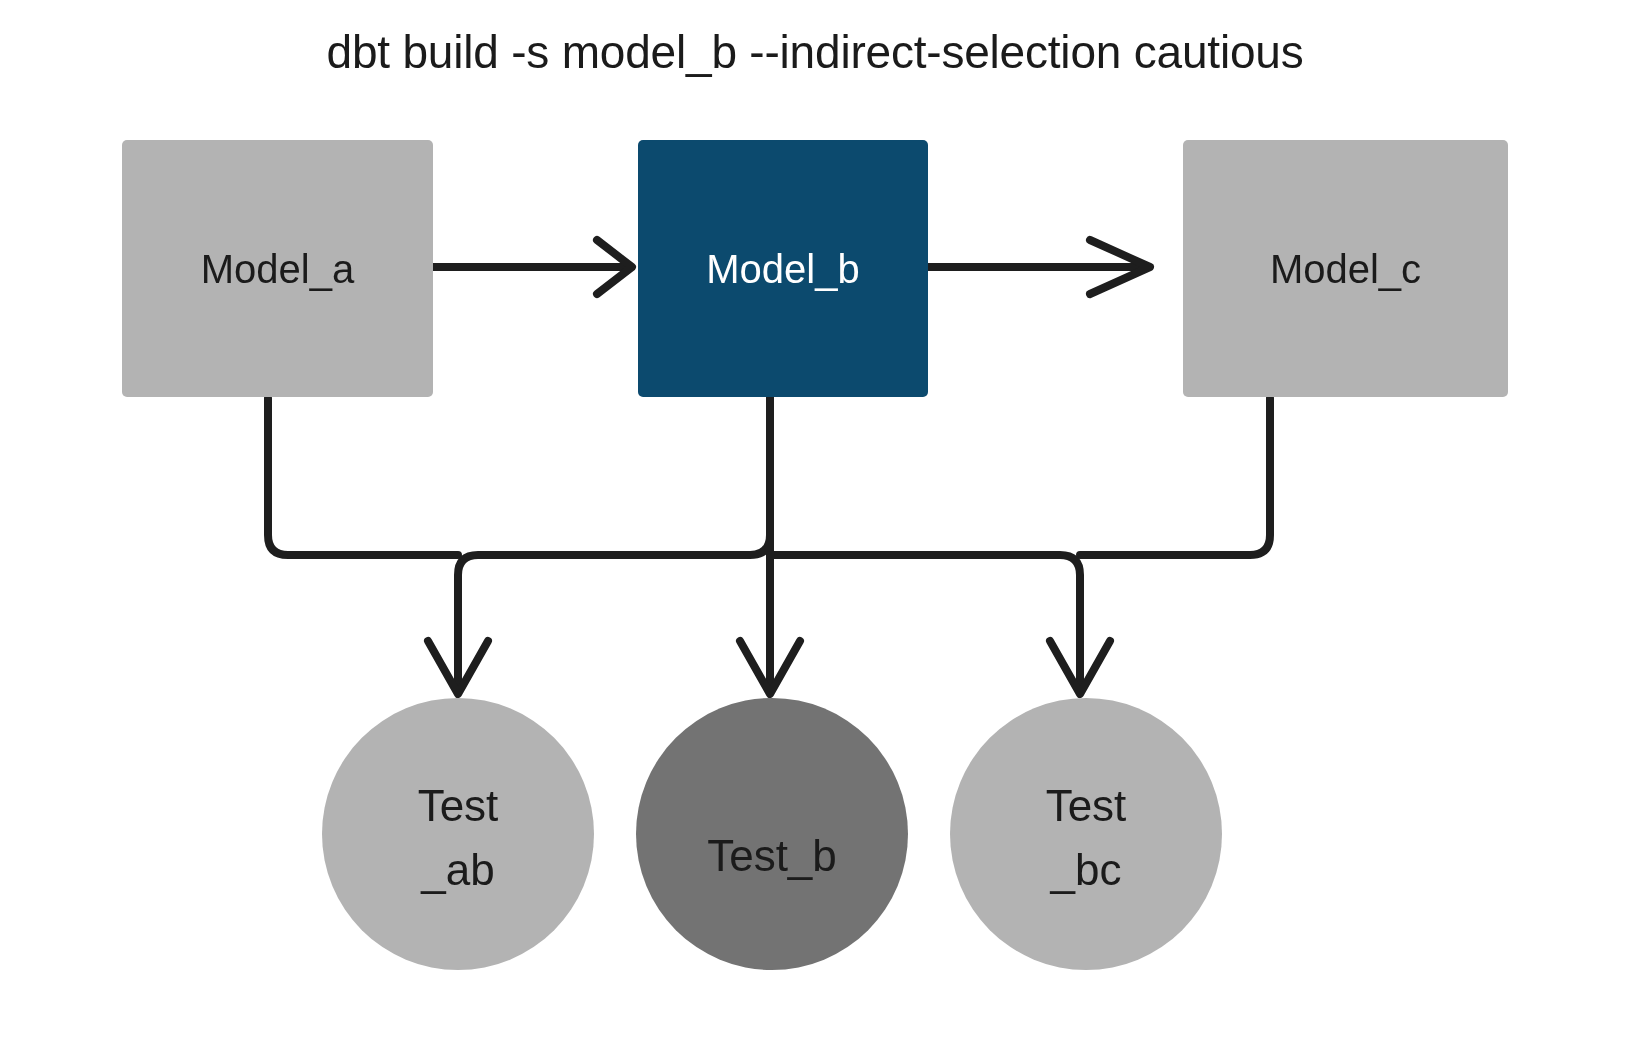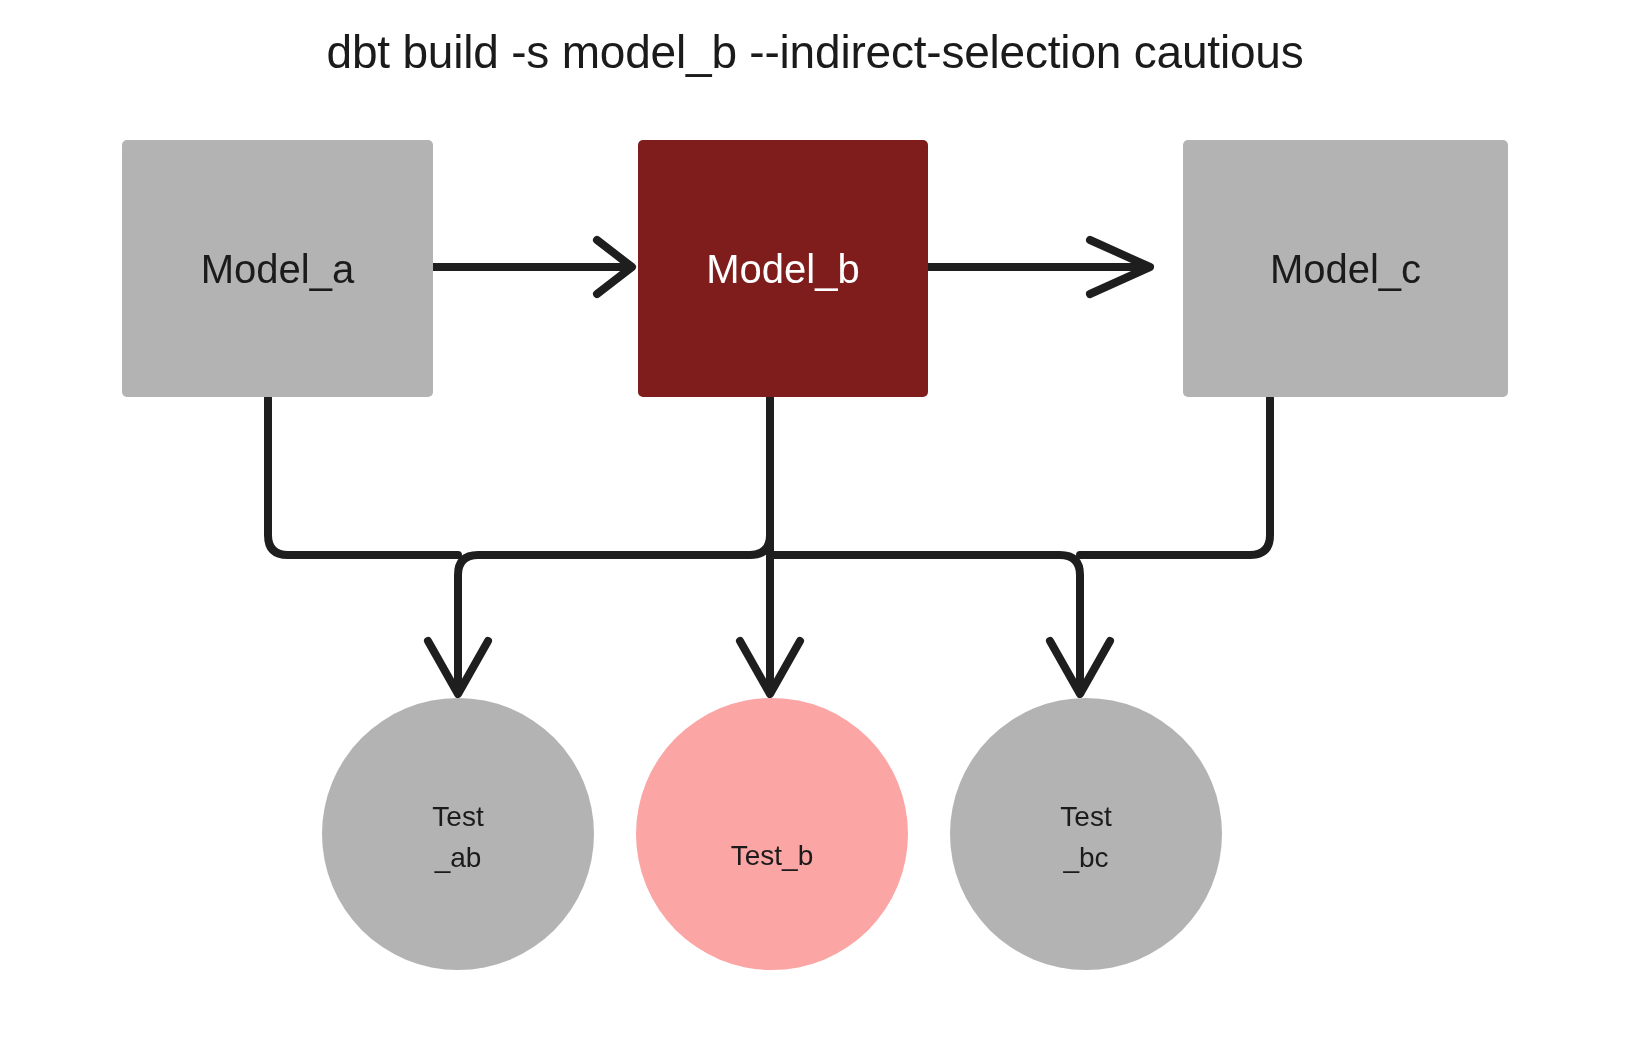--- a/index.html
+++ b/index.html
@@ -50,21 +50,21 @@
     text-align: center;
     box-sizing: border-box;
   }
   .node-circle {
     position: absolute;
     border-radius: 50%;
     display: flex;
     align-items: center;
     justify-content: center;
     flex-direction: column;
-    font-size: 28px;
+    font-size: 44px;
     line-height: 1.45;
     text-align: center;
     box-sizing: border-box;
   }
   .node-label { display: block; }
   .node-circle.two-line .node-label { transform: translateY(4px); }
   .node-circle.one-line .node-label { transform: translateY(22px); }
 </style>
 </head>
 <body>
@@ -94,34 +94,34 @@
 
       <path d="M 1270 398 L 1270 535 Q 1270 555 1250 555 L 1080 555"></path>
       <path d="M 1050 641 L 1080 694 L 1110 641"></path>
     </g>
   </svg>
 
   <div class="node-box" style="left:122px; top:140px; width:311px; height:257px; background:#b3b3b3; color:#1b1b1b;">
     <span class="node-label">Model_a</span>
   </div>
 
-  <div class="node-box" style="left:638px; top:140px; width:290px; height:257px; background:#7f1d1d; color:#ffffff;">
+  <div class="node-box" style="left:638px; top:140px; width:290px; height:257px; background:#0c4a6e; color:#ffffff;">
     <span class="node-label">Model_b</span>
   </div>
 
   <div class="node-box" style="left:1183px; top:140px; width:325px; height:257px; background:#b3b3b3; color:#1b1b1b;">
     <span class="node-label">Model_c</span>
   </div>
 
   <div class="node-circle two-line" style="left:322px; top:698px; width:272px; height:272px; background:#b3b3b3; color:#1b1b1b;">
     <span class="node-label">Test</span>
     <span class="node-label">_ab</span>
   </div>
 
-  <div class="node-circle one-line" style="left:636px; top:698px; width:272px; height:272px; background:#fca5a5; color:#1b1b1b;">
+  <div class="node-circle one-line" style="left:636px; top:698px; width:272px; height:272px; background:#737373; color:#1b1b1b;">
     <span class="node-label">Test_b</span>
   </div>
 
   <div class="node-circle two-line" style="left:950px; top:698px; width:272px; height:272px; background:#b3b3b3; color:#1b1b1b;">
     <span class="node-label">Test</span>
     <span class="node-label">_bc</span>
   </div>
 
 </div>
 

